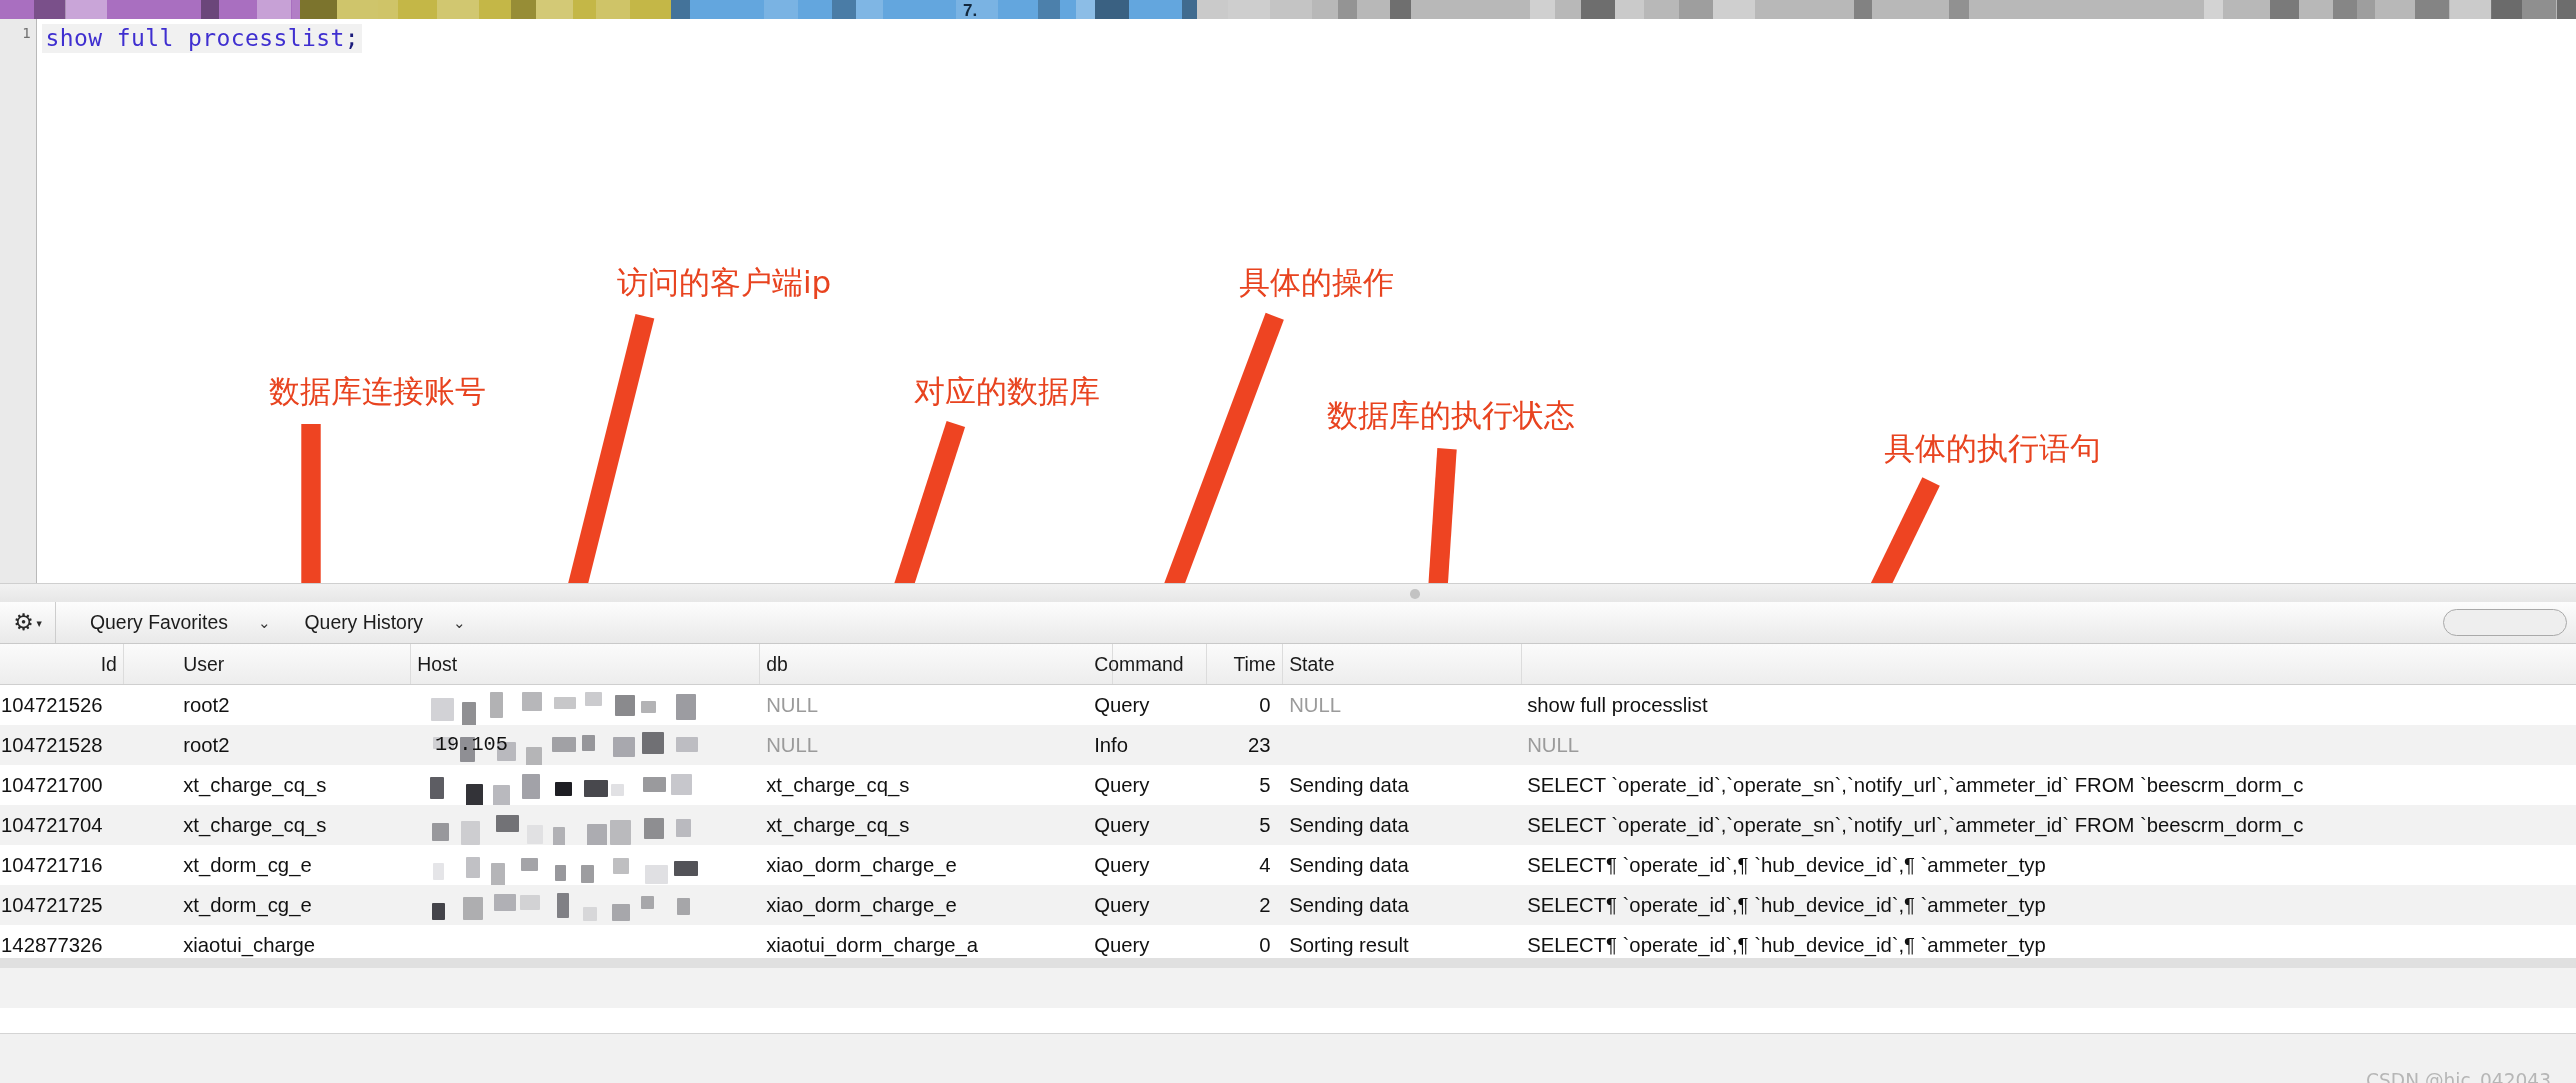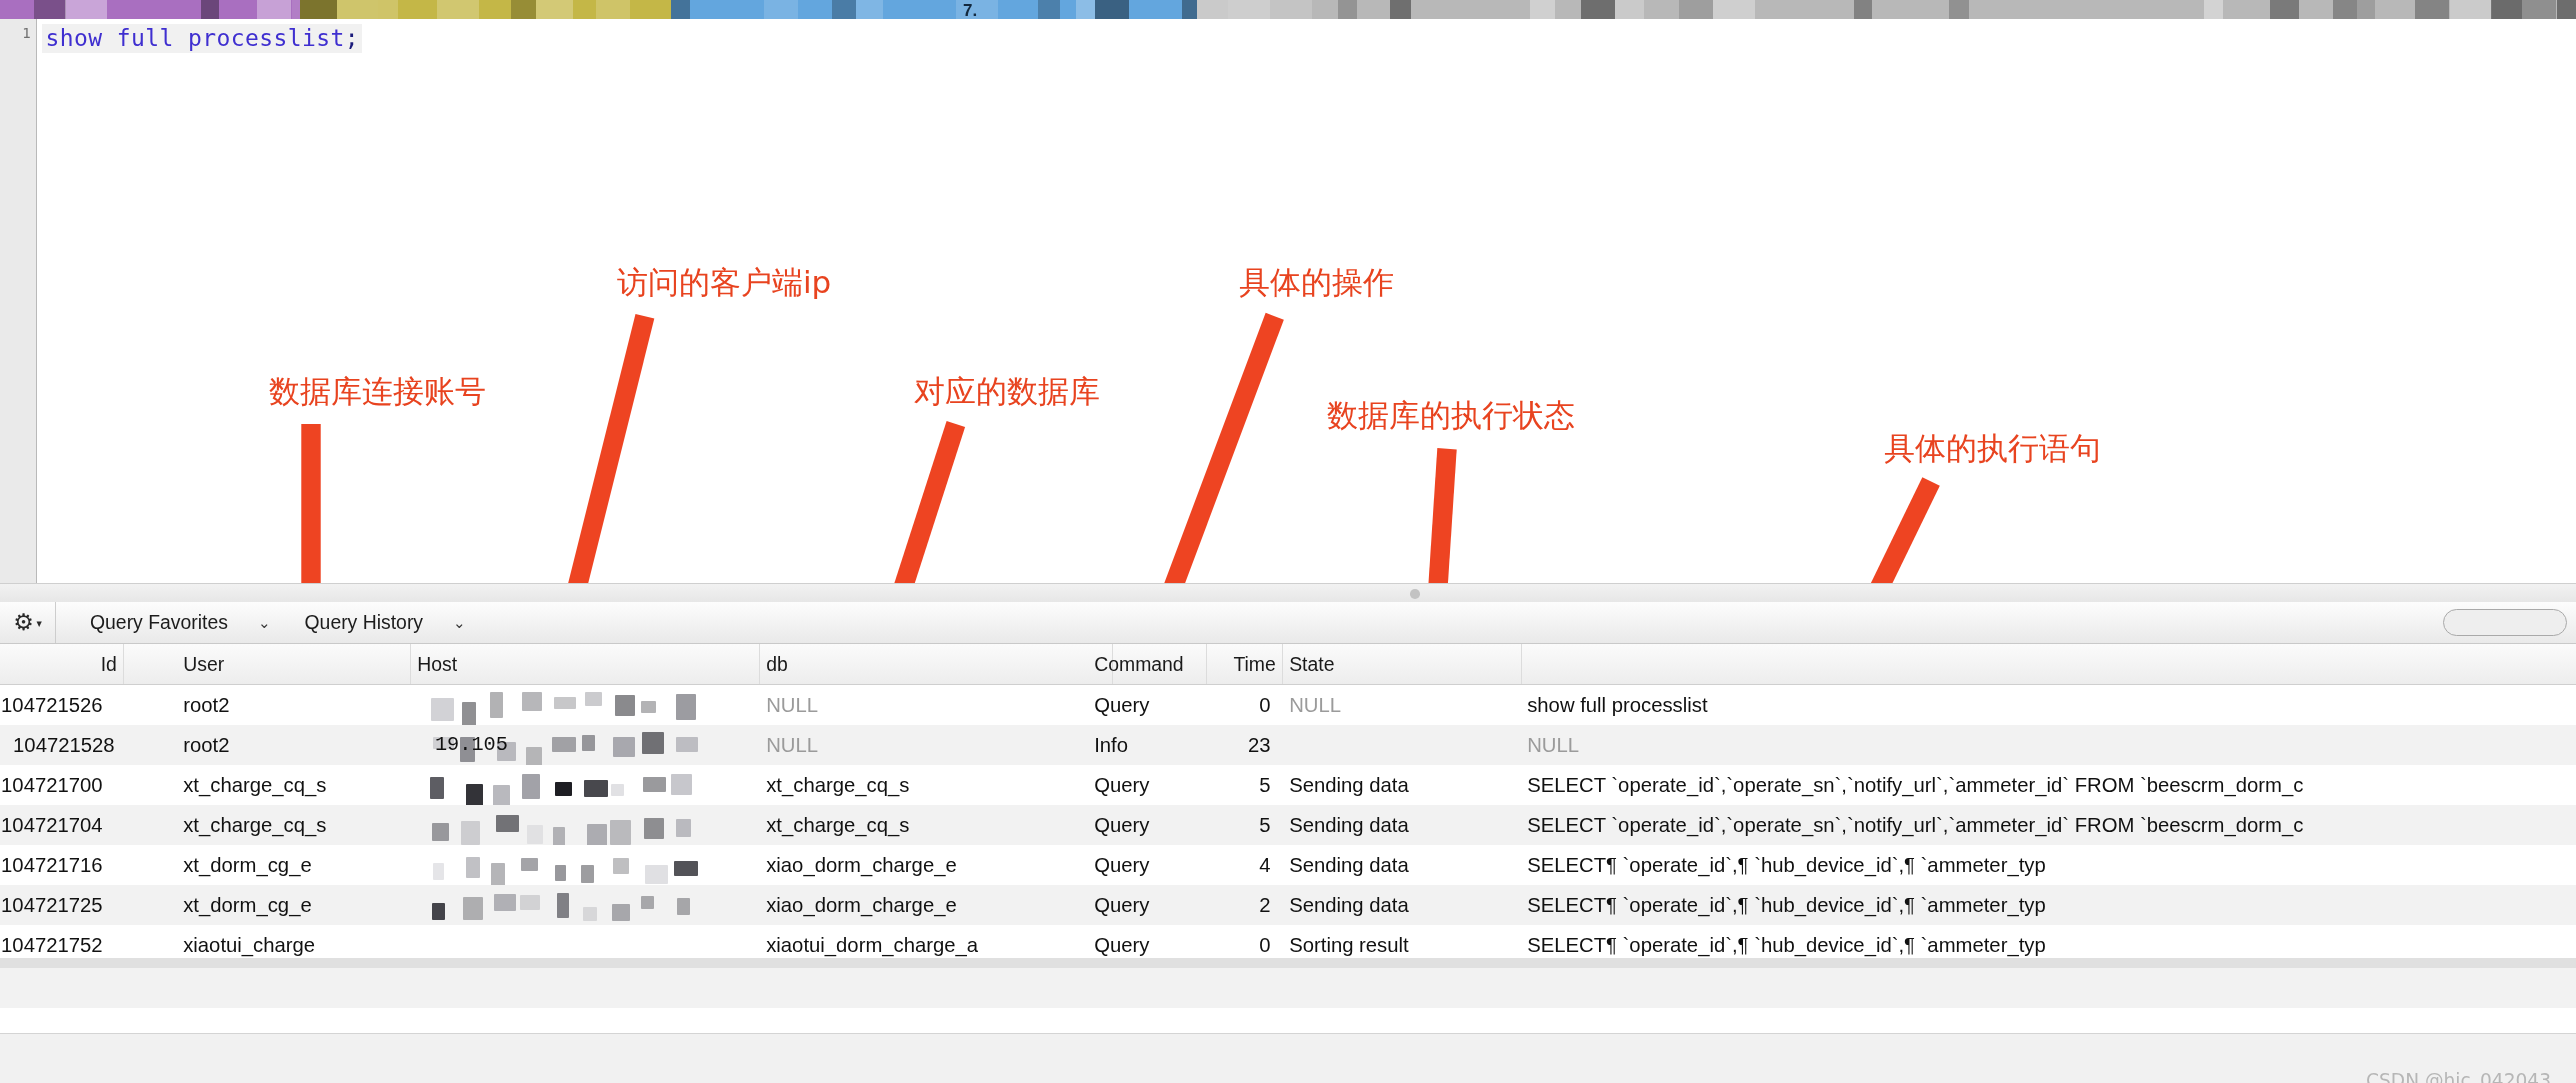--- a/index.html
+++ b/index.html
@@ -328,21 +328,21 @@
             <i style="left: 259px; top: 8.8px; width: 19.4px; height: 26px; background: rgb(133, 133, 139); opacity: 0.81;"></i>
           </span>
         </div>
         <div class="cell null" style="left: 760px; width: 353px;">NULL</div>
         <div class="cell" style="left: 1088px; width: 119px;">Query</div>
         <div class="cell num" style="left: 1208px; width: 75px;">0</div>
         <div class="cell null" style="left: 1283px; width: 239px;">NULL</div>
         <div class="cell info" style="left: 1521px; width: 1055px;">show full processlist</div>
       </div>
       <div class="row even">
-        <div class="cell num" style="left: 12px; width: 115px;">104721528</div>
+        <div class="cell num" style="left: 0px; width: 115px;">104721528</div>
         <div class="cell" style="left: 177px; width: 234px;">root2</div>
         <div class="cell" style="left: 411px; width: 349px;">
           <span class="censor">
             <i style="left: 16px; top: 11.5px; width: 21px; height: 12.4px; background: rgb(179, 179, 185); opacity: 0.54;"></i>
             <i style="left: 43px; top: 11.5px; width: 15px; height: 25px; background: rgb(121, 121, 127); opacity: 0.82;"></i>
             <i style="left: 80px; top: 17px; width: 18.6px; height: 19.4px; background: rgb(167, 167, 173); opacity: 0.76;"></i>
             <i style="left: 109px; top: 22px; width: 16px; height: 19.4px; background: rgb(97, 97, 103); opacity: 0.42;"></i>
             <i style="left: 135px; top: 12.4px; width: 24px; height: 15px; background: rgb(107, 107, 113); opacity: 0.6;"></i>
             <i style="left: 165px; top: 9.7px; width: 12.4px; height: 16px; background: rgb(92, 92, 98); opacity: 0.61;"></i>
             <i style="left: 196px; top: 11.5px; width: 22px; height: 20.3px; background: rgb(162, 162, 168); opacity: 0.92;"></i>
@@ -439,21 +439,21 @@
             <i style="left: 260px; top: 13.3px; width: 12.4px; height: 17px; background: rgb(81, 81, 87); opacity: 0.47;"></i>
           </span>
         </div>
         <div class="cell" style="left: 760px; width: 353px;">xiao_dorm_charge_e</div>
         <div class="cell" style="left: 1088px; width: 119px;">Query</div>
         <div class="cell num" style="left: 1208px; width: 75px;">2</div>
         <div class="cell" style="left: 1283px; width: 239px;">Sending data</div>
         <div class="cell info" style="left: 1521px; width: 1055px; letter-spacing: 0px;">SELECT¶            `operate_id`,¶        `hub_device_id`,¶      `ammeter_typ</div>
       </div>
       <div class="row odd">
-        <div class="cell num" style="left: 0px; width: 115px;">104721752</div>
+        <div class="cell num" style="left: 0px; width: 115px;">142877326</div>
         <div class="cell" style="left: 177px; width: 234px;">xiaotui_charge</div>
         <div class="cell" style="left: 760px; width: 353px;">xiaotui_dorm_charge_a</div>
         <div class="cell" style="left: 1088px; width: 119px;">Query</div>
         <div class="cell num" style="left: 1208px; width: 75px;">0</div>
         <div class="cell" style="left: 1283px; width: 239px;">Sorting result</div>
         <div class="cell info" style="left: 1521px; width: 1055px; letter-spacing: 0px;">SELECT¶            `operate_id`,¶        `hub_device_id`,¶      `ammeter_typ</div>
       </div>
     </div>
 </div>
 

